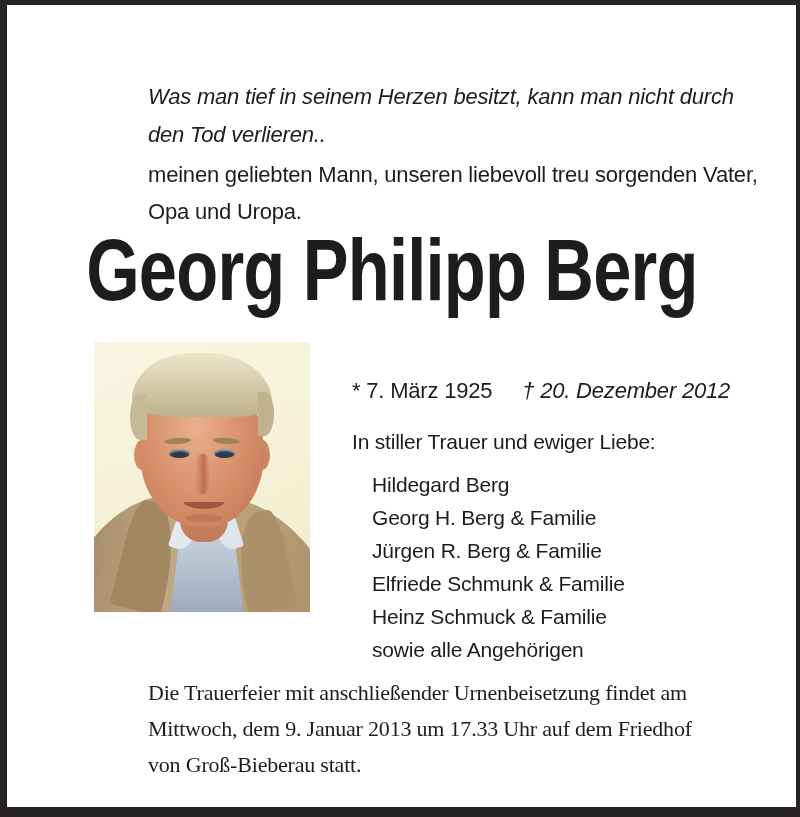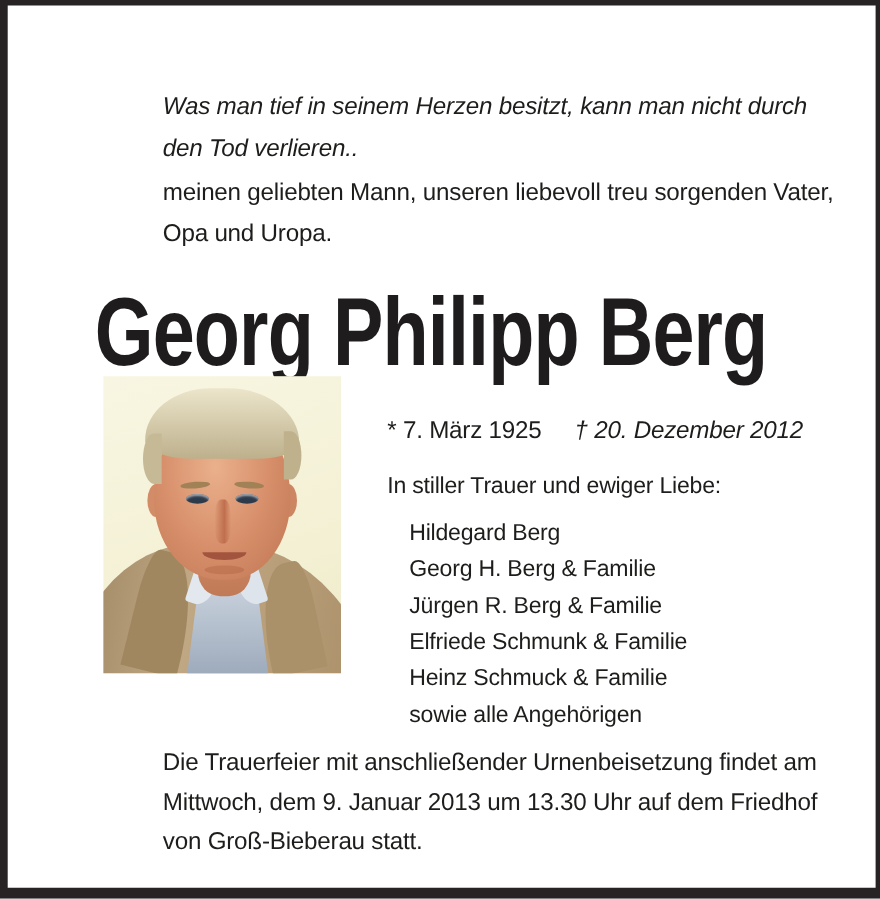--- a/index.html
+++ b/index.html
@@ -9,31 +9,31 @@
   }
   .frame{
     position:absolute;inset:0;box-sizing:border-box;
     border-style:solid;border-color:#272324;
     border-width:5px 4px 10px 7px;
     pointer-events:none;z-index:20;
   }
   .txt{position:absolute;letter-spacing:-0.2px;margin-top:48px;}
   .quote{left:148px;top:30px;font-size:22px;line-height:38px;font-style:italic;}
   .intro{left:148px;top:108px;font-size:22px;line-height:37px;}
-  .name-wrap{position:absolute;left:0;top:224px;width:696px;text-align:right;margin-top:32px;}
+  .name-wrap{position:absolute;left:0;top:224px;width:696px;text-align:right;}
   .name{
     display:inline-block;font-size:88px;font-weight:700;line-height:92px;
     white-space:nowrap;transform:scaleX(0.78);transform-origin:50% 50%;
     letter-spacing:-1px;color:#1f1c1d;
   }
   .dates{left:352px;top:330px;font-size:22px;white-space:nowrap;}
   .dates .death{margin-left:30px;font-style:italic;}
   .mourning-heading{left:352px;top:382px;font-size:21px;}
   .mourners{left:372px;top:420px;font-size:21px;font-weight:400;line-height:33px;}
-  .funeral{left:148px;top:627px;font-size:22px;line-height:36px;}
+  .funeral{left:148px;top:627px;font-size:22px;line-height:36px;font-family:Liberation Serif, serif;}
 
   
   .photo{
     position:absolute;left:94px;top:342px;width:216px;height:270px;overflow:hidden;
     background:linear-gradient(160deg,#f8f6e2 0%,#f4f1d6 55%,#efecca 100%);
   }
   .photo div{position:absolute;}
   .ph-jacket{
     left:-34px;right:-34px;bottom:-42px;height:160px;
     background:linear-gradient(100deg,#9b825f 0%,#c0a884 38%,#b69c76 70%,#a78c66 100%);
@@ -136,17 +136,17 @@
   <div>Hildegard Berg</div>
   <div>Georg H. Berg &amp; Familie</div>
   <div>Jürgen R. Berg &amp; Familie</div>
   <div>Elfriede Schmunk &amp; Familie</div>
   <div>Heinz Schmuck &amp; Familie</div>
   <div>sowie alle Angehörigen</div>
 </div>
 
 <div class="txt funeral">
   <div>Die Trauerfeier mit anschließender Urnenbeisetzung findet am</div>
-  <div>Mittwoch, dem 9. Januar 2013 um 13.30 Uhr auf dem Friedhof</div>
+  <div>Mittwoch, dem 9. Januar 2013 um 17.33 Uhr auf dem Friedhof</div>
   <div>von Groß-Bieberau statt.</div>
 </div>
 
 <div class="frame"></div>
 
 </body></html>

